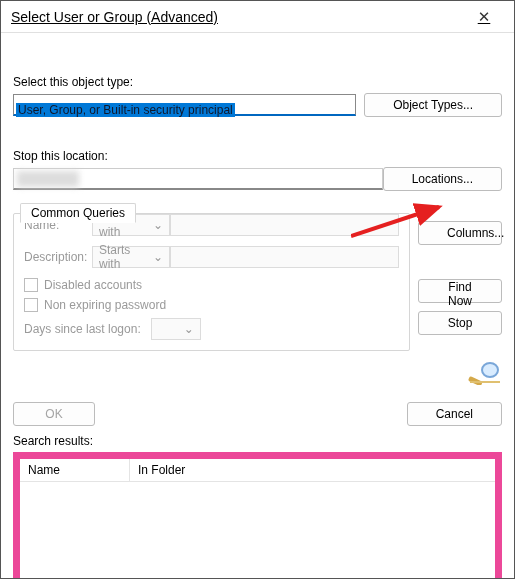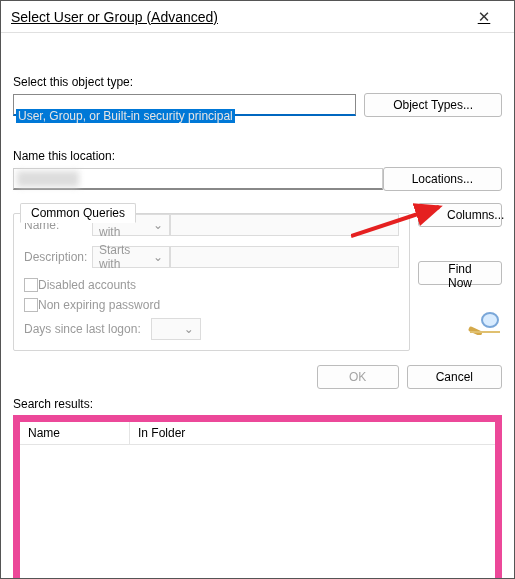--- a/index.html
+++ b/index.html
@@ -52,24 +52,24 @@
       flex: 1;
       position: relative;
       height: 22px;
       border: 1px solid #888;
       border-bottom: 2px solid #0067c0;
       background: #fff;
     }
     .object-type-sel {
       position: absolute;
       left: 2px;
-      top: 14px;
+      top: 8px;
       padding: 0 2px;
       background: #0078d7;
-      color: #e5e5e5;
+      color: #0f172a;
       white-space: nowrap;
     }
     .btn {
       height: 24px;
       padding: 0 28px;
       background: #fdfdfd;
       border: 1px solid #bcbcbc;
       border-radius: 3px;
       font-size: 12px;
       cursor: pointer;
@@ -144,20 +144,21 @@
     }
     .qtext {
       flex: 1;
       height: 22px;
       border: 1px solid #dcdcdc;
       background: #fafafa;
     }
     .qcheck {
       display: flex;
       align-items: flex-start;
+      gap: 6px;
       margin-bottom: 6px;
       color: #9a9a9a;
     }
     .qcheckbox {
       width: 14px;
       height: 14px;
       border: 1px solid #bcbcbc;
       background: #fff;
     }
     .days-row {
@@ -175,30 +176,31 @@
       align-items: center;
       justify-content: flex-end;
       padding-right: 6px;
       color: #9a9a9a;
     }
     .side-btns {
       width: 84px;
       display: flex;
       flex-direction: column;
       gap: 8px;
+      margin-top: 18px;
     }
     .side-btns .btn { min-width: 72px; }
     .spacer { height: 18px; }
     .magnifier {
       align-self: flex-end;
       margin-top: 18px;
     }
     .actions-row {
       display: flex;
-      justify-content: flex-end;
+      justify-content: space-between;
       gap: 8px;
       margin-top: 14px;
       margin-bottom: 8px;
     }
     .btn-disabled {
       color: #a5a5a5;
     }
     .results-label {
       margin-bottom: 4px;
       padding-left: 12px;
@@ -236,21 +238,21 @@
 <div class="content">
 
   <div class="label-row">Select this object type:</div>
   <div class="object-type-row">
     <div class="object-type-input-wrap">
       <span class="object-type-sel">User, Group, or Built-in security principal</span>
     </div>
     <button class="btn">Object Types...</button>
   </div>
 
-  <div class="label-row">Name this location:</div>
+  <div class="label-row">Stop this location:</div>
   <div class="location-row">
     <div class="location-field">
       <div class="location-blur"></div>
     </div>
     <button class="btn">Locations...</button>
   </div>
 
   <div class="queries-area">
     <div class="tab-panel">
       <div class="tab-label">Common Queries</div>
@@ -287,20 +289,21 @@
         <div class="days-select">
           <span>⌄</span>
         </div>
       </div>
     </div>
 
     <div class="side-btns">
       <button class="btn">Columns...</button>
       <div class="spacer"></div>
       <button class="btn">Find Now</button>
+      <button class="btn">Stop</button>
       <div class="magnifier">
         <svg width="34" height="24" viewBox="0 0 34 24">
           <ellipse cx="22" cy="9" rx="8" ry="7" fill="#d9ecff" stroke="#7aa7d9" stroke-width="2"></ellipse>
           <rect x="2" y="15" width="14" height="5" rx="2" fill="#d4a94a" transform="rotate(25 2 15)"></rect>
           <rect x="2" y="20" width="30" height="2" fill="#e0c070"></rect>
         </svg>
       </div>
     </div>
   </div>
 

